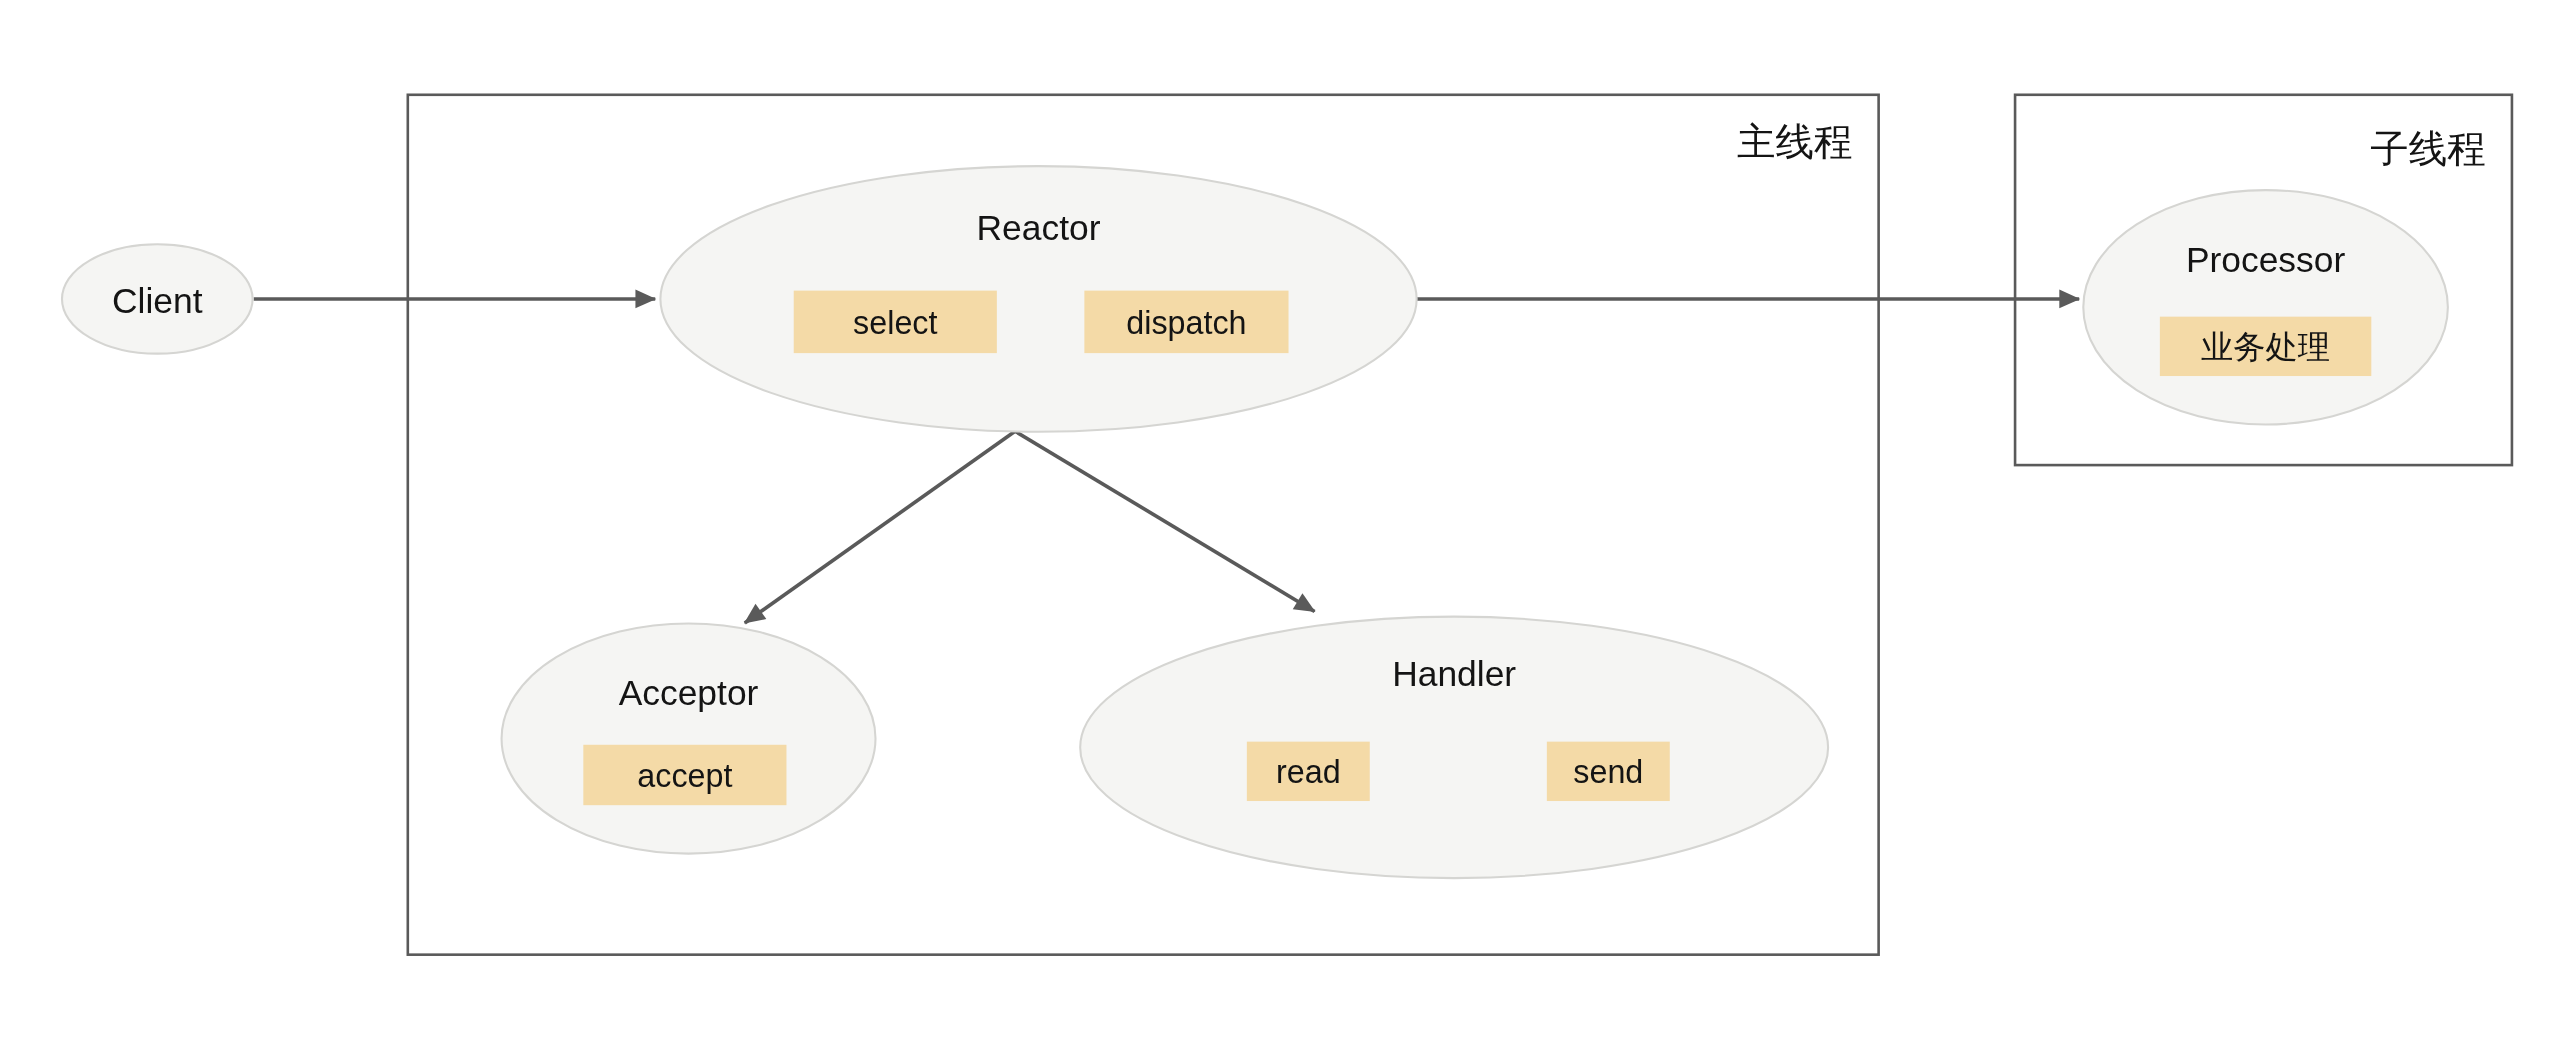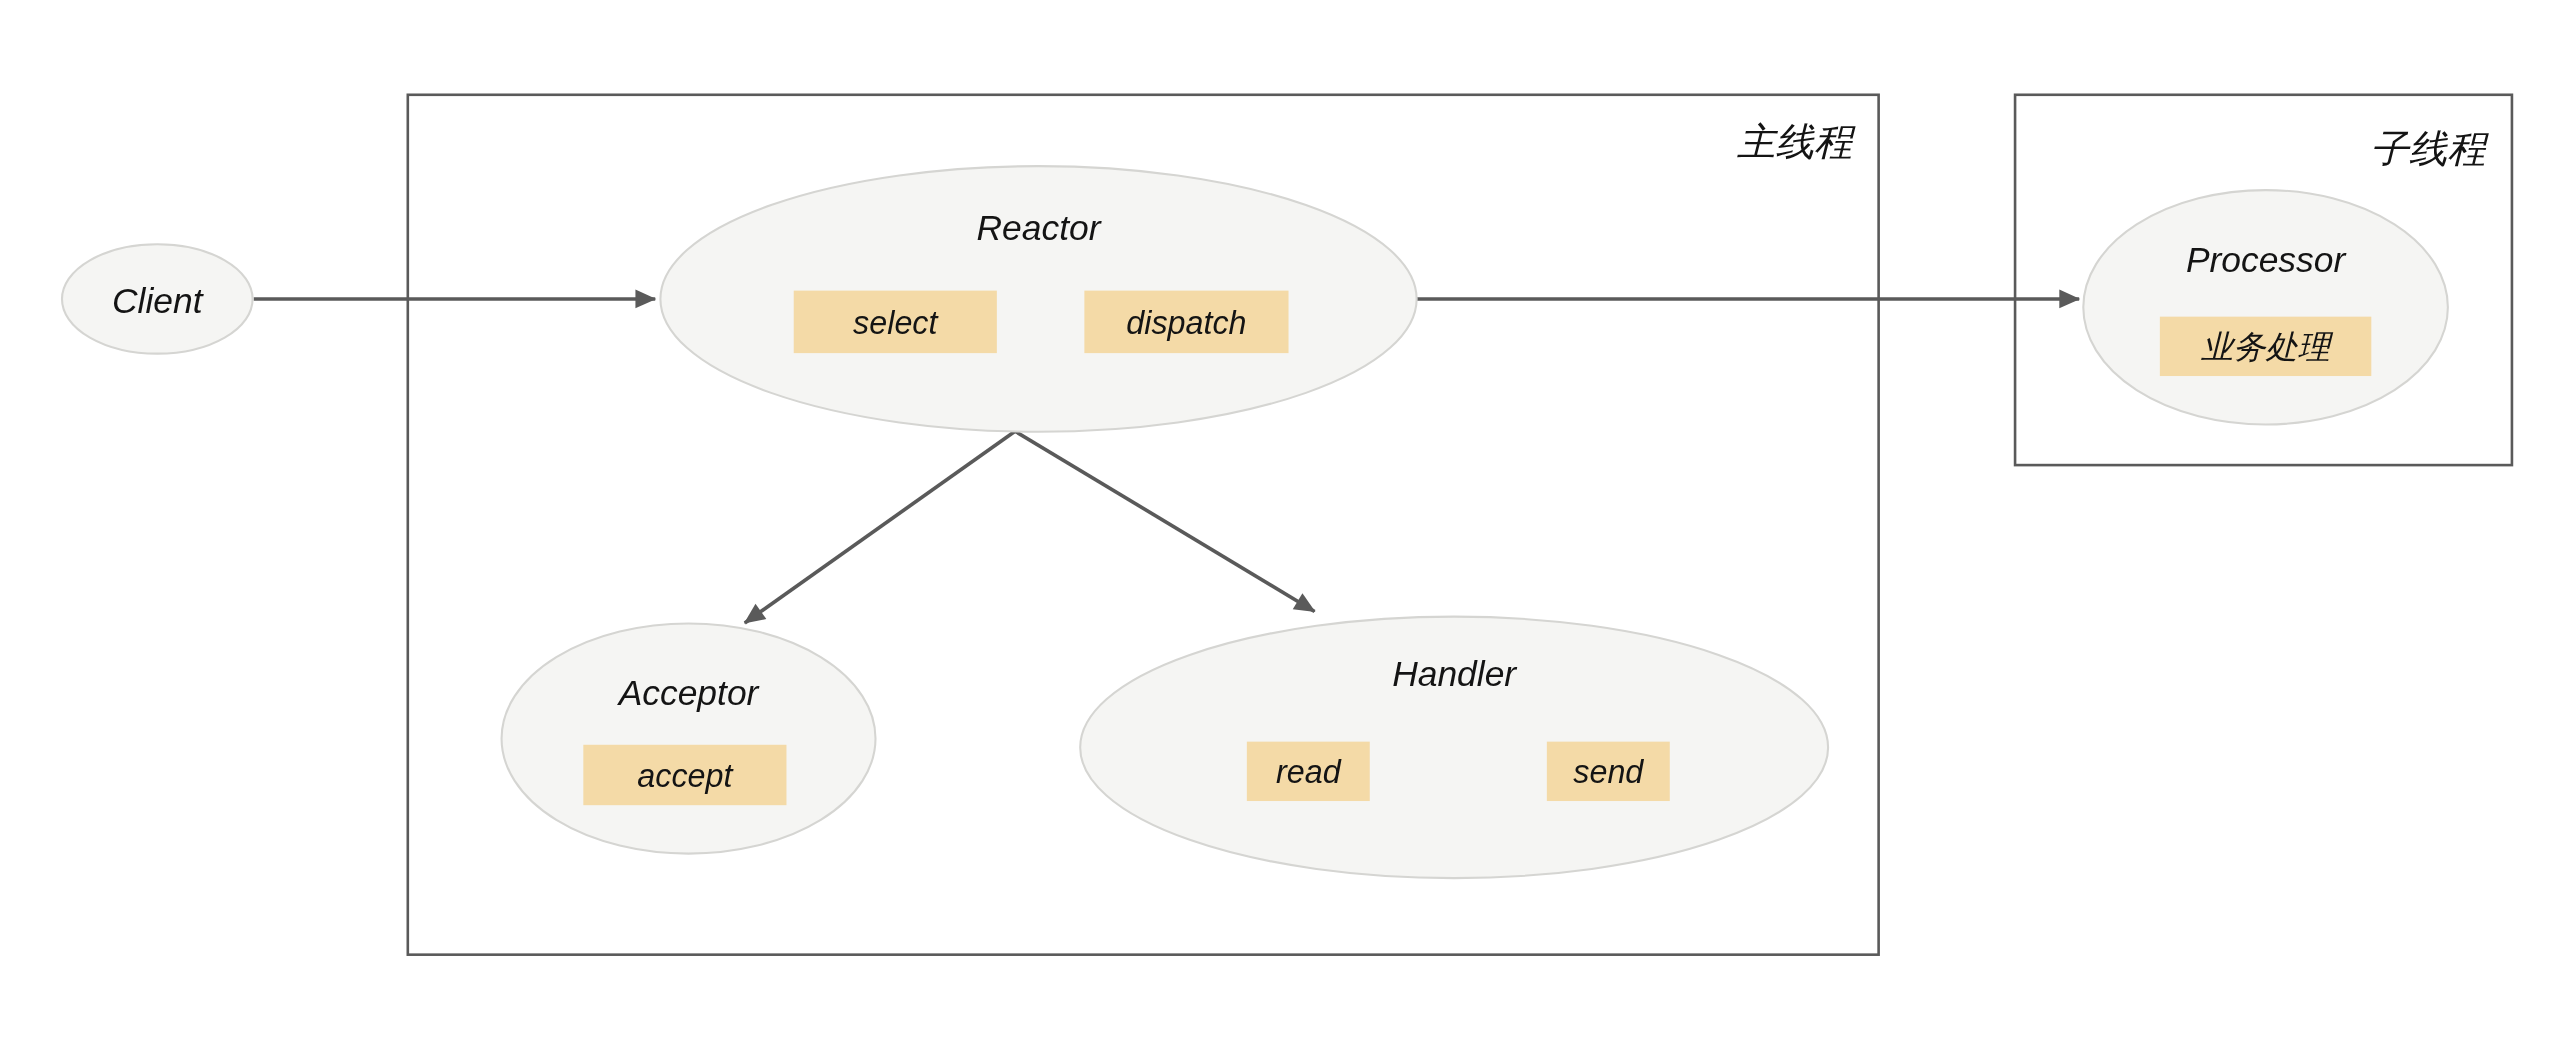--- a/index.html
+++ b/index.html
@@ -6,21 +6,20 @@
     margin: 0;
     padding: 0;
     width: 100%;
     height: 100%;
     background: #ffffff;
     overflow: hidden;
   }
   .diagram-wrap {
     width: 100%;
     height: 100%;
-    font-style: italic;
   }
   svg {
     display: block;
     width: 100%;
     height: 100%;
     font-family: "Liberation Sans", "DejaVu Sans", sans-serif;
   }
   .container-rect {
     fill: #ffffff;
     stroke: #5a5a5a;

